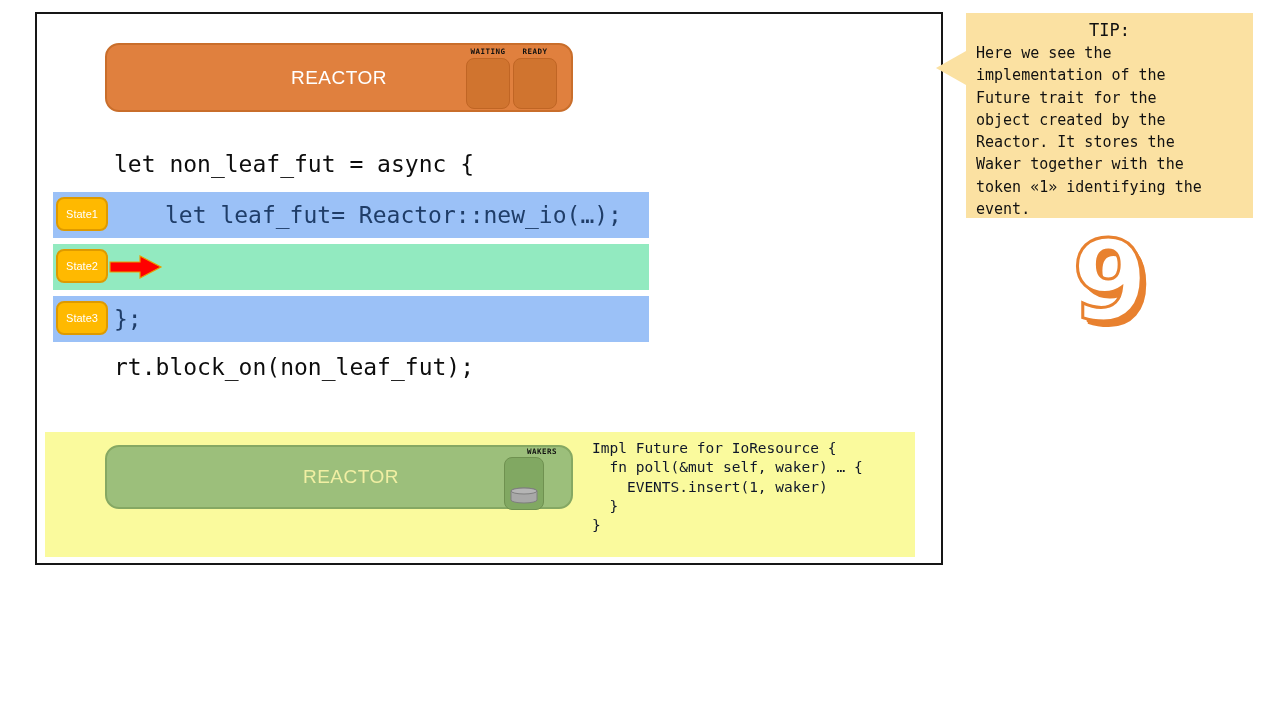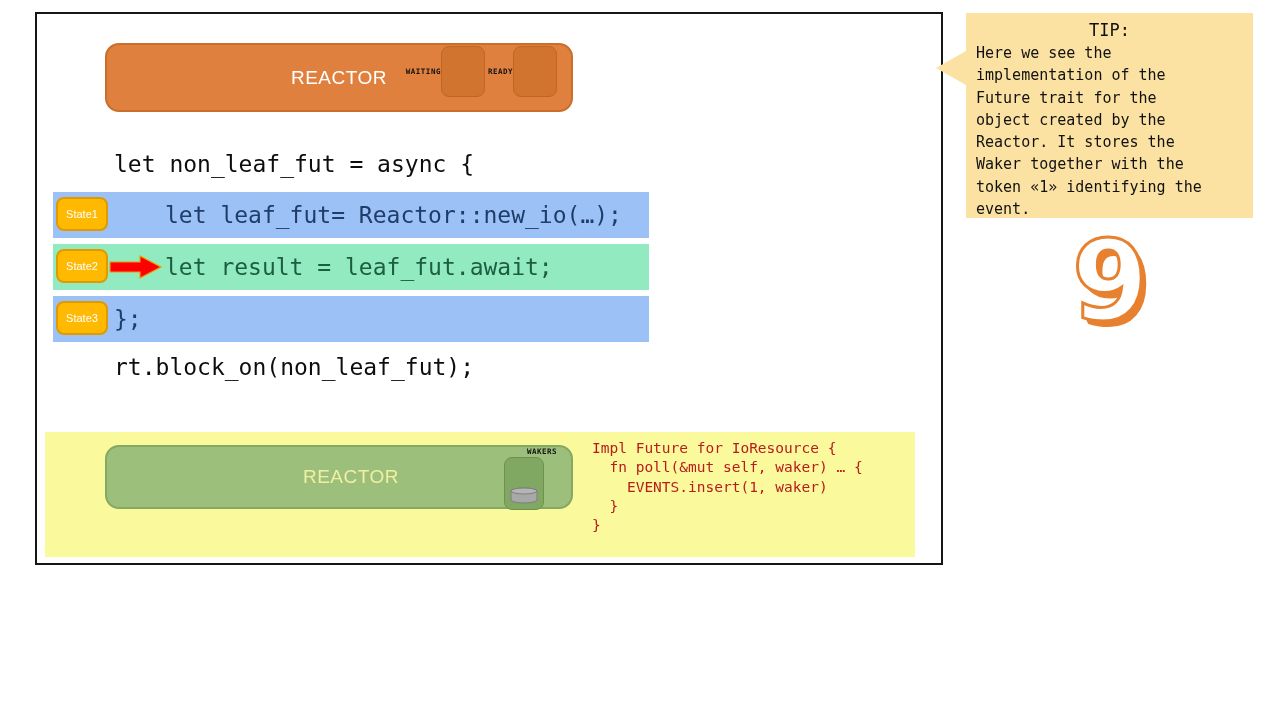--- a/index.html
+++ b/index.html
@@ -17,21 +17,21 @@
     position: absolute; left: 68px; top: 29px; width: 468px; height: 69px;
     background: #E0803E; border: 2px solid #C96E2B; border-radius: 14px;
   }
   .executor-label {
     position: absolute; left: 0; top: 0; width: 100%; height: 100%;
     display: flex; align-items: center; justify-content: center;
     color: #ffffff; font-family: "Liberation Sans", sans-serif;
     font-size: 19px; letter-spacing: 0.5px;
   }
   .queue-area { position: absolute; right: 14px; top: 1px; display: flex; gap: 3px; }
-  .queue-col { display: flex; flex-direction: row; align-items: center; }
+  .queue-col { display: flex; flex-direction: column; align-items: center; }
   .queue-caption {
     font-size: 7.5px; font-weight: bold; color: #111; letter-spacing: 0.5px;
     font-family: "DejaVu Sans Mono", monospace; height: 12px; line-height: 12px;
   }
   .queue-slot {
     width: 44px; height: 51px; border-radius: 8px;
     background: #D0742F; border: 1px solid #C06524;
   }
 
   
@@ -81,21 +81,21 @@
     font-size: 7.5px; font-weight: bold; color: #111; letter-spacing: 0.5px;
     height: 11px; line-height: 11px; padding-left: 36px;
   }
   .wakers-slot {
     width: 40px; height: 53px; border-radius: 8px;
     background: #81A862; border: 1px solid #6F9150;
     display: flex; align-items: flex-end; justify-content: center; padding-bottom: 5px;
   }
   .reactor-code {
     position: absolute; left: 547px; top: 7px;
-    font-size: 14.5px; line-height: 19.3px; color: #b91c1c; white-space: pre;
+    font-size: 14.5px; line-height: 19.3px; color: #0f172a; white-space: pre;
   }
 
   
   .tip-box {
     position: absolute; left: 966px; top: 13px; width: 287px; height: 205px;
     background: #FBE1A2; padding: 7px 10px 0 10px;
   }
   .tip-tail {
     position: absolute; left: -30px; top: 38px; width: 0; height: 0;
     border-top: 17px solid transparent; border-bottom: 17px solid transparent;
@@ -148,21 +148,20 @@
   </div>
 
   <div class="state-row row-2">
     <div class="state-badge">
       <span class="b1">State</span>
       <span class="b2">2</span>
     </div>
     <svg class="exec-arrow" width="54" height="24" viewBox="0 0 54 24">
       <polygon points="1,7 31,7 31,1 52,12 31,23 31,17 1,17" fill="#FF0000" stroke="#E8A000" stroke-width="1.2"></polygon>
     </svg>
-    <div class="row-code">let result = leaf_fut.await;</div>
   </div>
 
   <div class="state-row row-3">
     <div class="state-badge">
       <span class="b1">State</span>
       <span class="b2">3</span>
     </div>
     <div class="row-code">};</div>
   </div>
 

